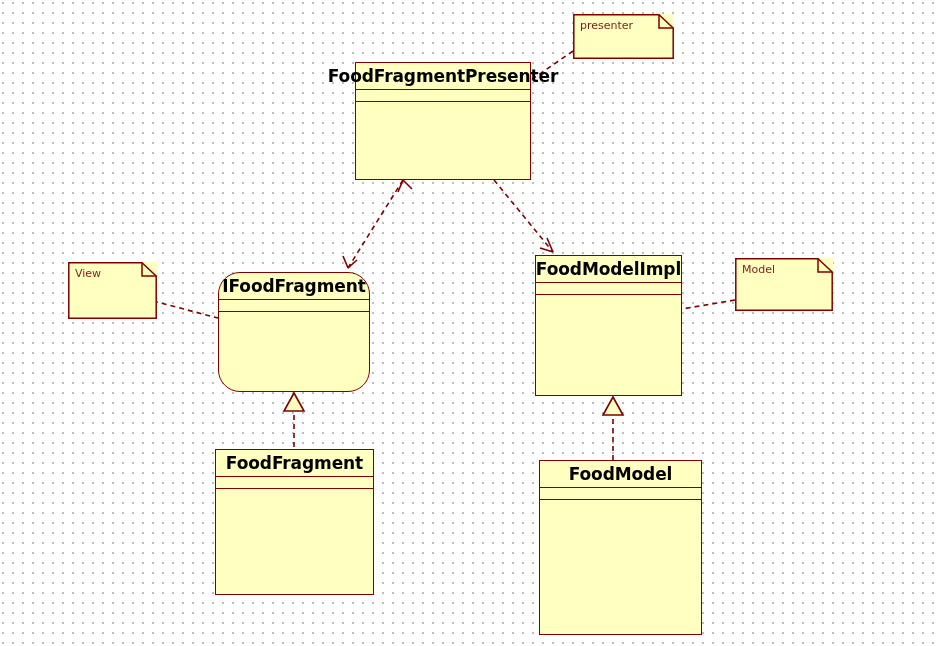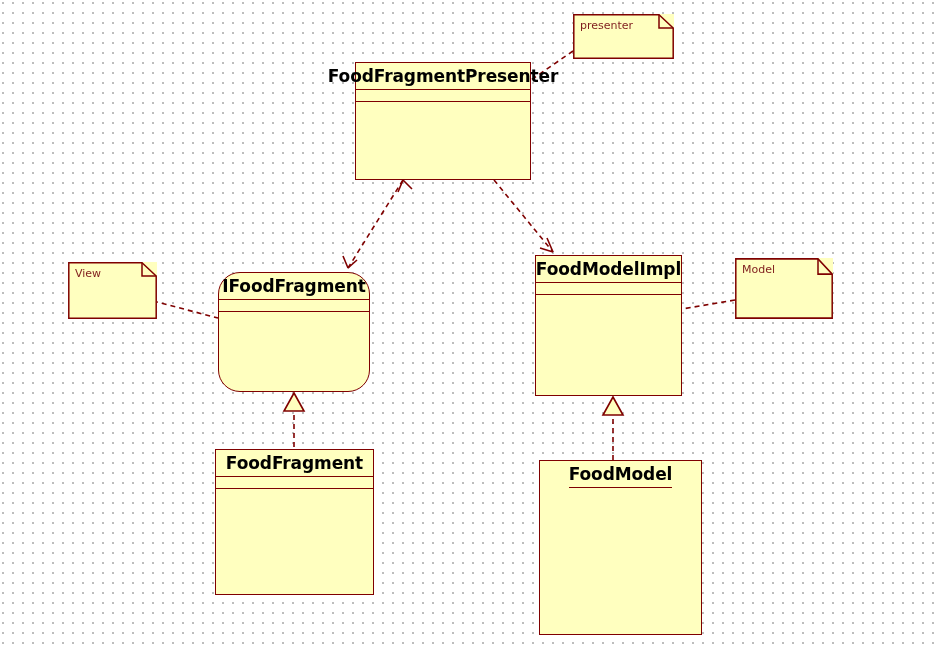--- a/index.html
+++ b/index.html
@@ -139,21 +139,21 @@
     <div class="attr-compartment"></div>
     <div class="op-compartment"></div>
   </div>
 
   <div class="uml-class" style="left:215px; top:449px; width:159px; height:146px;">
     <div class="name-compartment">FoodFragment</div>
     <div class="attr-compartment"></div>
     <div class="op-compartment"></div>
   </div>
 
-  <div class="uml-class" style="left:539px; top:460px; width:163px; height:175px;align-items:center;">
+  <div class="uml-class" style="left:539px; top:460px; width:163px; height:175px;">
     <div class="name-compartment">FoodModel</div>
     <div class="attr-compartment"></div>
     <div class="op-compartment"></div>
   </div>
 
   <div class="uml-note" style="left:573px; top:14px; width:101px; height:45px;">
     <svg class="note-shape" viewBox="0 0 101 45" preserveAspectRatio="none">
       <path d="M 0.8 0.8 L 86 0.8 L 100.2 14 L 100.2 44.2 L 0.8 44.2 Z" fill="#ffffbf" stroke="#7f0000" stroke-width="1.5"></path>
       <path d="M 86 0.8 L 86 14 L 100.2 14" fill="none" stroke="#7f0000" stroke-width="1.5"></path>
     </svg>
@@ -161,21 +161,21 @@
   </div>
 
   <div class="uml-note" style="left:68px; top:262px; width:89px; height:57px;">
     <svg class="note-shape" viewBox="0 0 89 57" preserveAspectRatio="none">
       <path d="M 0.8 0.8 L 74 0.8 L 88.2 14 L 88.2 56.2 L 0.8 56.2 Z" fill="#ffffbf" stroke="#7f0000" stroke-width="1.5"></path>
       <path d="M 74 0.8 L 74 14 L 88.2 14" fill="none" stroke="#7f0000" stroke-width="1.5"></path>
     </svg>
     <span class="note-label">View</span>
   </div>
 
-  <div class="uml-note" style="left:735px; top:258px; width:98px; height:61px;">
+  <div class="uml-note" style="left:735px; top:258px; width:98px; height:53px;">
     <svg class="note-shape" viewBox="0 0 98 53" preserveAspectRatio="none">
       <path d="M 0.8 0.8 L 83 0.8 L 97.2 14 L 97.2 52.2 L 0.8 52.2 Z" fill="#ffffbf" stroke="#7f0000" stroke-width="1.5"></path>
       <path d="M 83 0.8 L 83 14 L 97.2 14" fill="none" stroke="#7f0000" stroke-width="1.5"></path>
     </svg>
     <span class="note-label">Model</span>
   </div>
 
 </div>
 
 </body></html>

